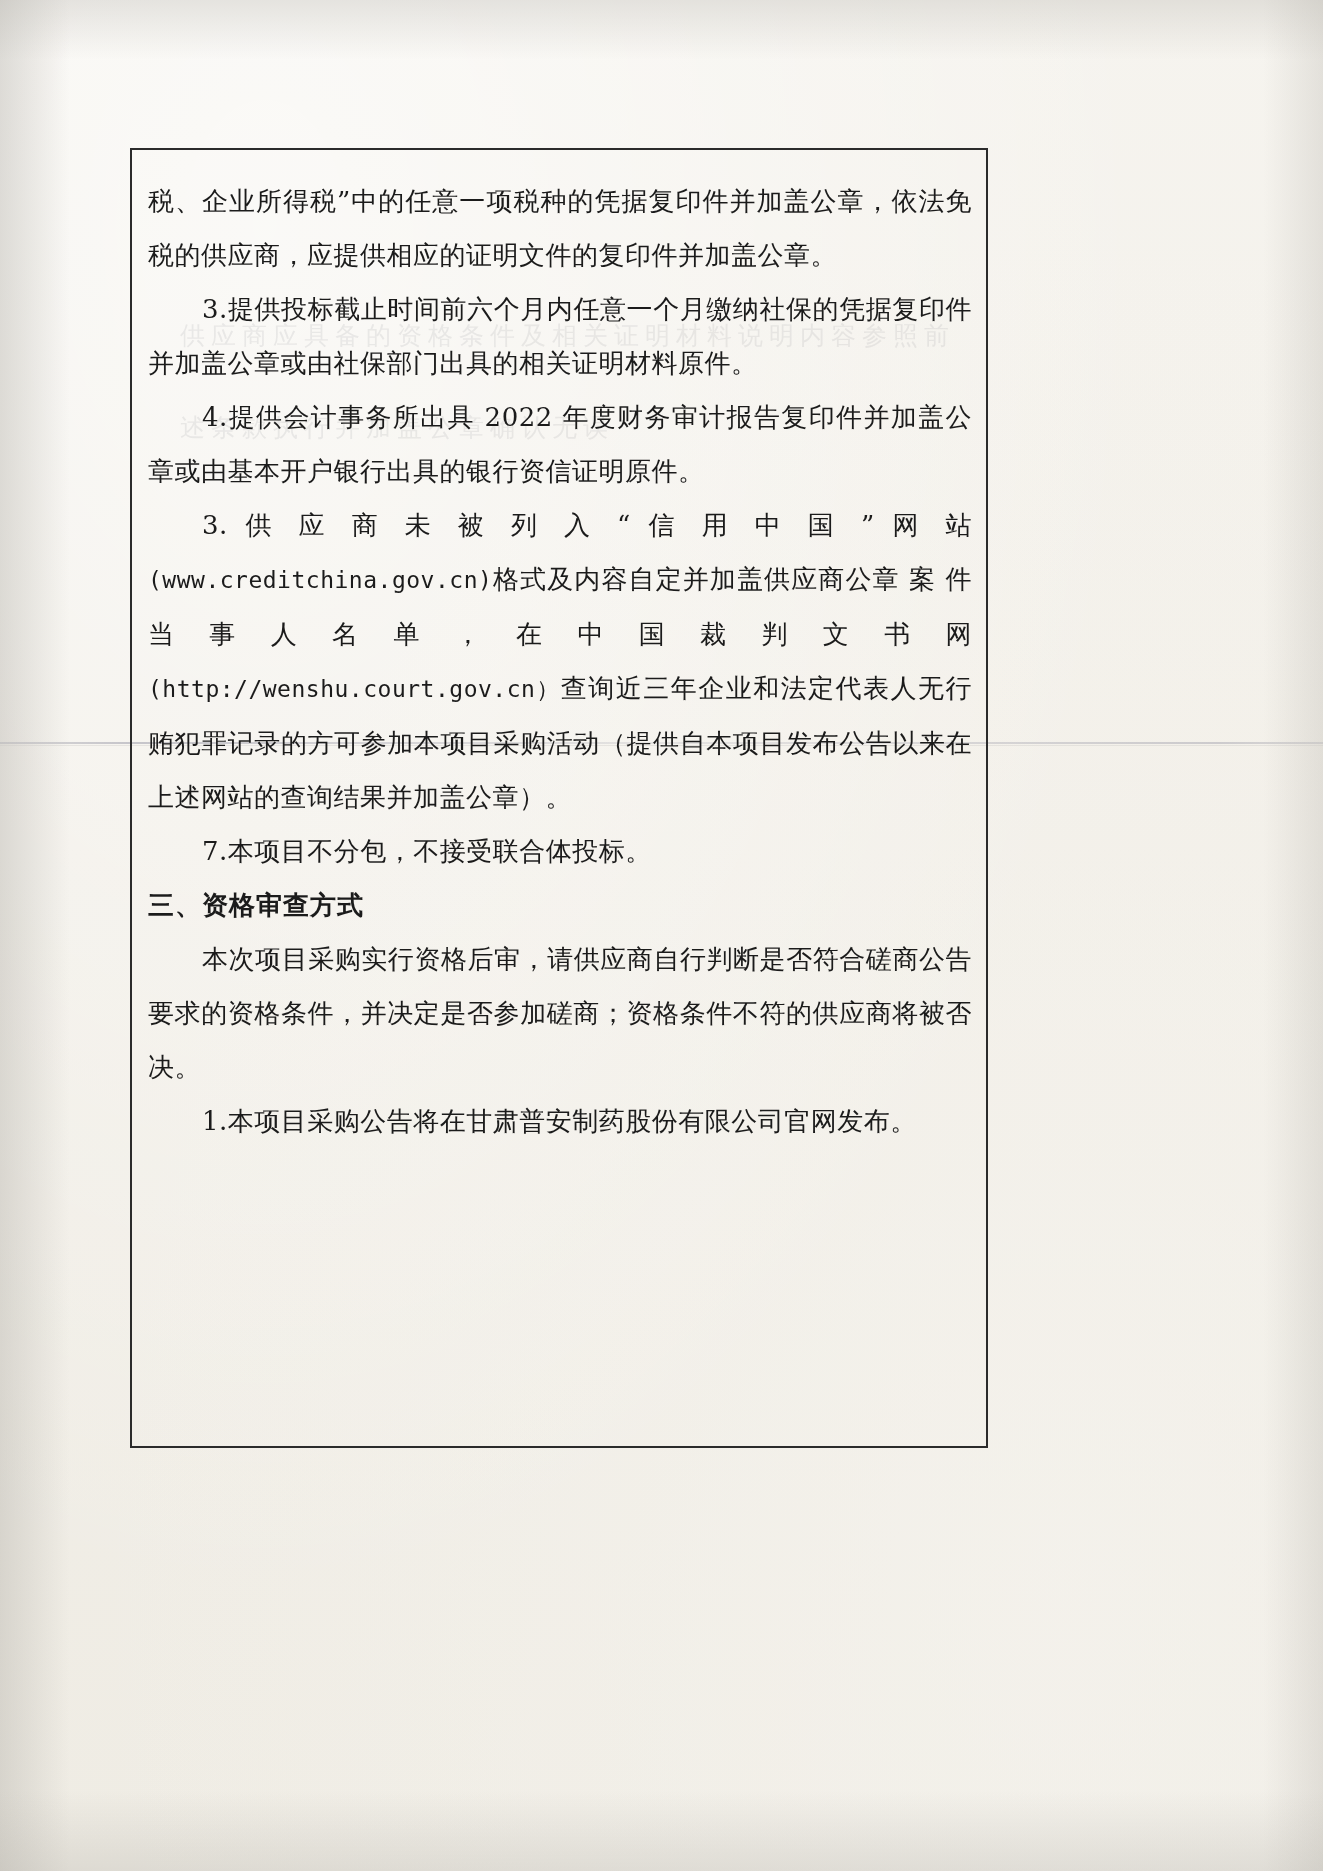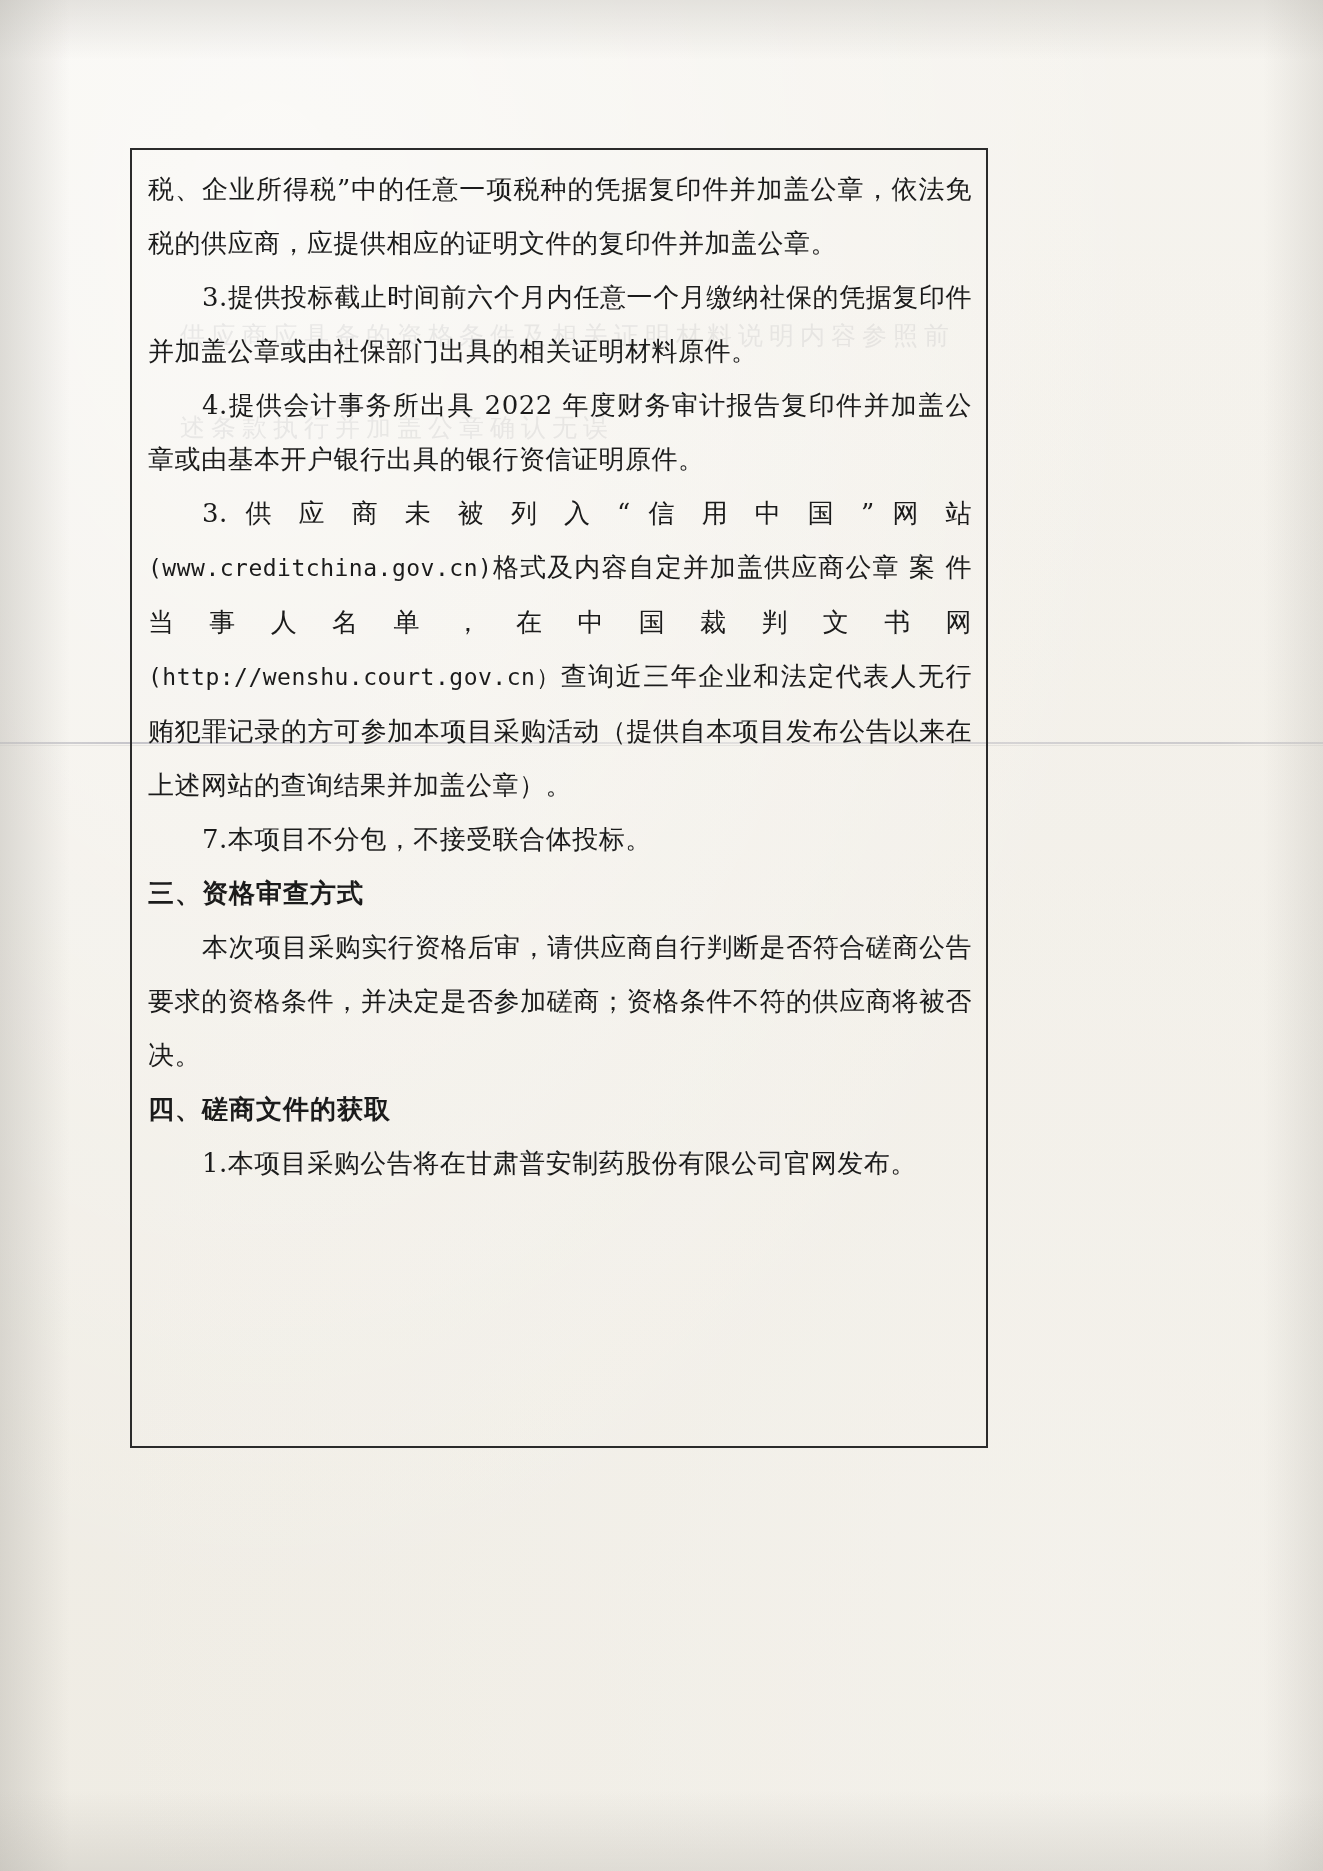--- a/index.html
+++ b/index.html
@@ -50,21 +50,21 @@
     top: 148px;
     width: 858px;
     height: 1300px;
     border: 2px solid #2b2b2b;
     box-sizing: border-box;
   }
 
   .doc-body {
     position: absolute;
     left: 142px;
-    top: 150px;
+    top: 162px;
     width: 836px;
     box-sizing: border-box;
     padding: 12px 6px 0 6px;
     color: #1b1b1b;
     font-size: 26px;
     line-height: 54px;
     letter-spacing: 0.5px;
   }
 
   p {
@@ -164,18 +164,17 @@
       <span>案 件 当 事 人 名 单 ， 在 中 国 裁 判 文 书 网</span>
       <span class="mono">(http://wenshu.court.gov.cn）</span><span>查询近三年企业和法定代表人无行贿犯罪记录的方可参加本项目采购活动（提供自本项目发布公告以来在上述网站的查询结果并加盖公章）。</span>
     </p>
 
     <p class="indent">7.本项目不分包，不接受联合体投标。</p>
 
     <p class="heading">三、资格审查方式</p>
 
     <p class="indent">本次项目采购实行资格后审，请供应商自行判断是否符合磋商公告要求的资格条件，并决定是否参加磋商；资格条件不符的供应商将被否决。</p>
 
-    <p class="heading">四、磋商文件的获取</p>
 
     <p class="indent">1.本项目采购公告将在甘肃普安制药股份有限公司官网发布。</p>
 
   </div>
 </div>
 
 </body></html>

